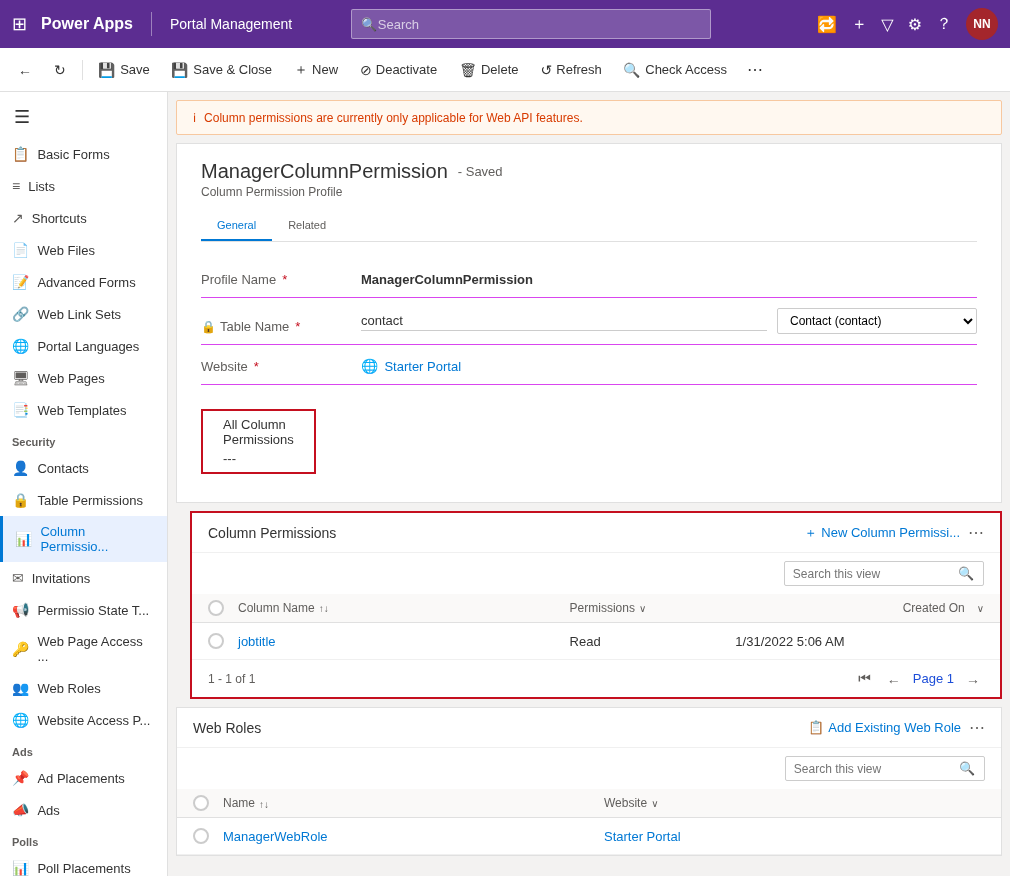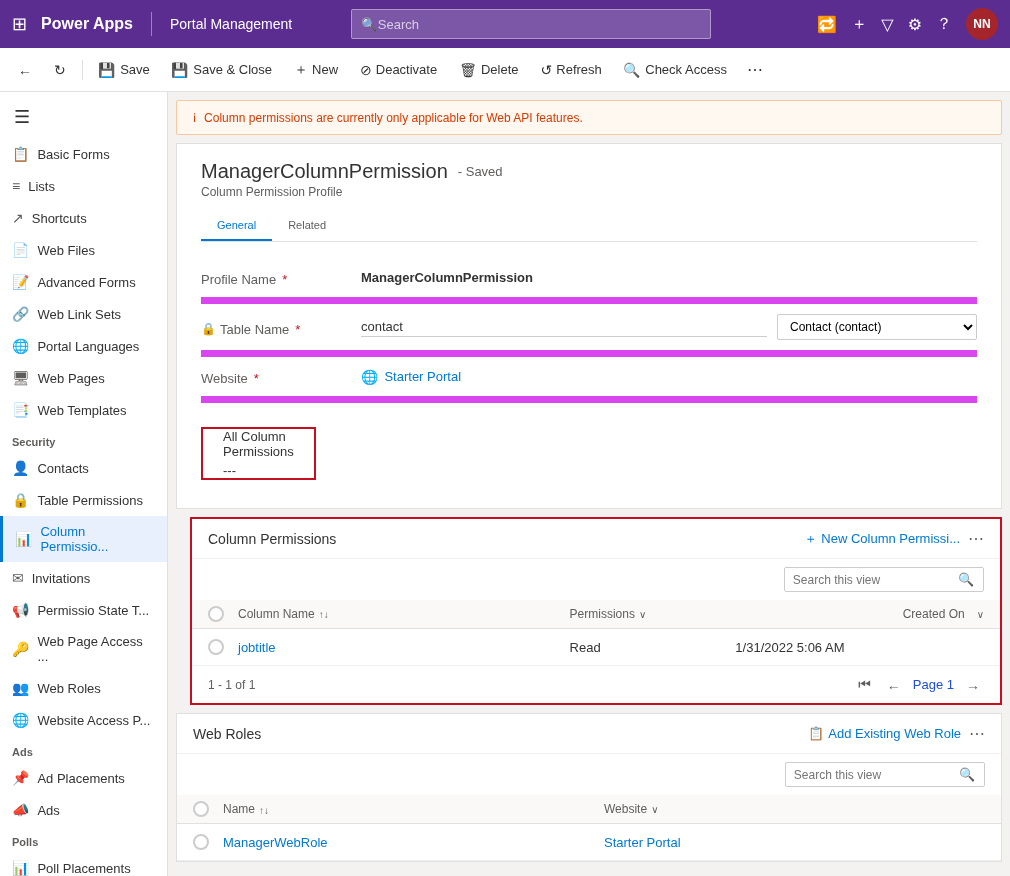--- a/index.html
+++ b/index.html
@@ -64,30 +64,30 @@
     .record-subtitle { font-size: 12px; color: #605e5c; margin-top: 2px; }
     .saved-badge { font-size: 13px; color: #605e5c; margin-left: 10px; }
 
     
     .tab-bar { display: flex; gap: 0; margin-top: 12px; border-bottom: 1px solid #e0e0e0; }
     .tab { padding: 8px 16px; cursor: pointer; font-size: 11px; color: #605e5c; border-bottom: 2px solid transparent; }
     .tab.active { color: #0078d4; border-bottom: 2px solid #0078d4; font-weight: 500; }
 
     
     .form-fields { margin-top: 16px; }
-    .field-row { display: flex; align-items: center; padding: 10px 0; border-bottom: 7px solid #d946ef; }
+    .field-row { display: flex; align-items: flex-end; padding: 10px 0; border-bottom: 1px solid #d946ef; }
     .field-label { width: 160px; font-size: 13px; color: #605e5c; display: flex; align-items: center; gap: 4px; flex-shrink: 0; padding-top: 4px; }
     .field-label .required { color: #c50f1f; margin-left: 2px; }
     .field-value { flex: 1; font-size: 13px; color: #333; }
     .field-with-dropdown { display: flex; gap: 10px; align-items: center; }
     .field-with-dropdown .text-val { flex: 1; border-bottom: 1px solid #ccc; padding: 2px 0; }
     .field-with-dropdown select { border: 1px solid #ccc; border-radius: 2px; padding: 4px 8px; font-size: 12px; min-width: 200px; background: white; }
 
     
-    .all-col-perm { border: 2px solid #c50f1f; display: inline-block; padding: 0 20px; margin-top: 12px; }
+    .all-col-perm { border: 2px solid #c50f1f; display: inline-block; padding: 6px 20px; margin-top: 12px; }
     .all-col-perm .label { font-size: 13px; color: #333; }
     .all-col-perm .value { font-size: 13px; color: #333; margin-top: 4px; }
 
     
     .sub-section { background: white; margin: 0 8px 8px; border: 1px solid #e0e0e0; padding: 0; }
     .sub-section.highlighted { border: 2px solid #c50f1f; margin-left: 22px; }
     .sub-header { display: flex; align-items: center; padding: 10px 16px; border-bottom: 1px solid #f0f0f0; }
     .sub-header-title { font-size: 14px; font-weight: 500; color: #333; flex: 1; }
     .sub-header-actions { display: flex; align-items: center; gap: 8px; }
     .sub-add-btn { display: flex; align-items: center; gap: 4px; font-size: 13px; color: #0078d4; cursor: pointer; border: none; background: transparent; }

